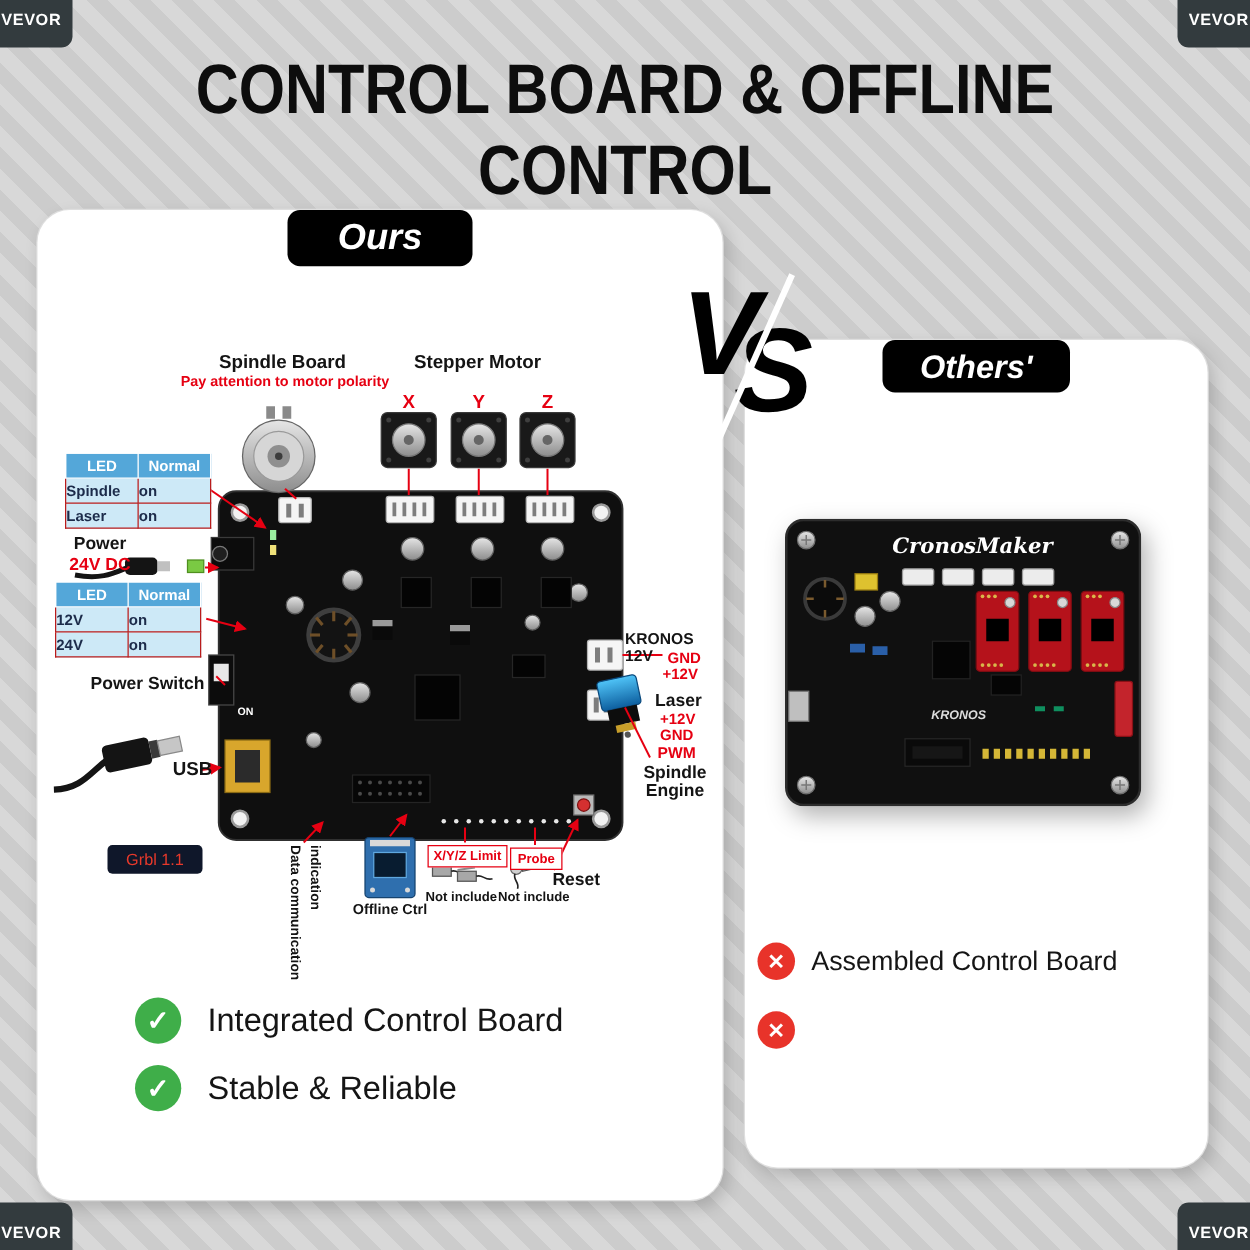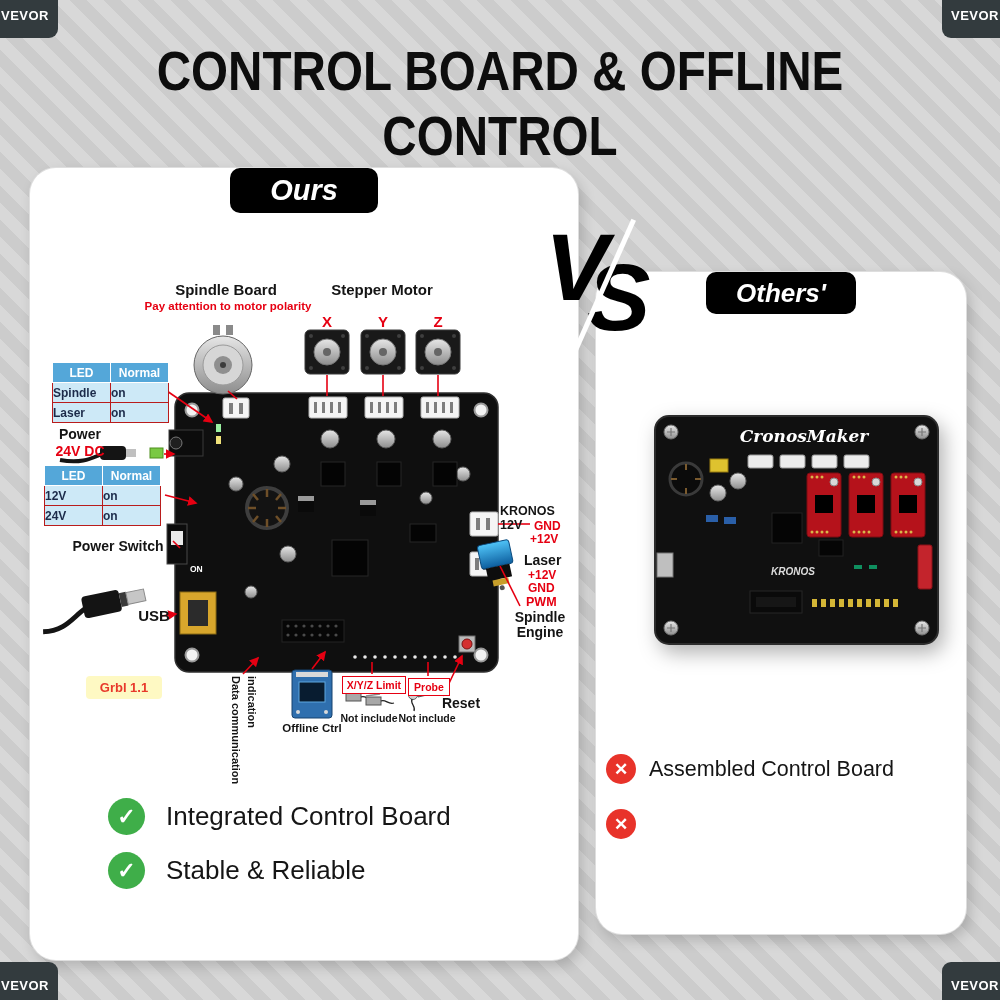--- a/index.html
+++ b/index.html
@@ -31,34 +31,34 @@
   .dlabel{position:absolute;text-align:center;color:#141414;line-height:1.15;}
   .b15{font-size:15px;font-weight:bold;} .b14{font-size:14px;font-weight:bold;}
   .b13{font-size:14px;font-weight:bold;} .b12{font-size:12px;font-weight:bold;}
   .red{color:var(--red);}
   .tleft{text-align:left;}
   .led-table{position:absolute;border-collapse:collapse;}
   .led-table th{background:#54a7d9;color:#fff;font-size:12px;font-weight:bold;width:57px;height:19px;
     border:1px solid #fff;text-align:center;padding:0;}
   .led-table td{background:#cde9f7;color:#1c2b4a;font-size:12px;font-weight:bold;height:19px;
     border:1px solid #b91c1c;text-align:left;padding:0;}
-  .grbl{position:absolute;background:#fef9c3;color:#e8392b;font-weight:bold;font-size:13px;
+  .grbl{position:absolute;background:#0f172a;color:#e8392b;font-weight:normal;font-size:13px;
     border-radius:4px;display:flex;align-items:center;justify-content:center;}
   .red-box{position:absolute;border:1.5px solid var(--red);color:var(--red);font-weight:bold;
     font-size:10.5px;background:#fff;display:flex;align-items:center;justify-content:center;}
   .vlabel{position:absolute;writing-mode:vertical-lr;font-size:11px;font-weight:bold;color:#141414;line-height:16px;}
   .vlabel span{display:block;white-space:nowrap;}
   .feature-item{position:absolute;display:flex;align-items:center;}
   .fi-check{width:37px;height:37px;border-radius:50%;background:#3fae49;color:#fff;flex:0 0 37px;
     display:flex;align-items:center;justify-content:center;font-size:22px;font-weight:bold;margin-right:21px;}
   .fi-cross{width:30px;height:30px;border-radius:50%;background:#e8332a;color:#fff;flex:0 0 30px;
     display:flex;align-items:center;justify-content:center;font-size:17px;font-weight:bold;margin-right:13px;}
   .fi-text-l{font-size:26px;color:#151515;}
   .fi-text-r{font-size:21.5px;color:#151515;}
-  .others-board{position:absolute;left:58px;top:143px;width:285px;height:230px;}
+  .others-board{position:absolute;left:32px;top:143px;width:285px;height:230px;}
   .others-board svg{filter:drop-shadow(5px 8px 10px rgba(0,0,0,.3));}
 </style>
 </head>
 <body>
 
 <div class="page">
 
   <div class="corner-logo cl-tl">
       <span>VEVOR</span>
     </div>

